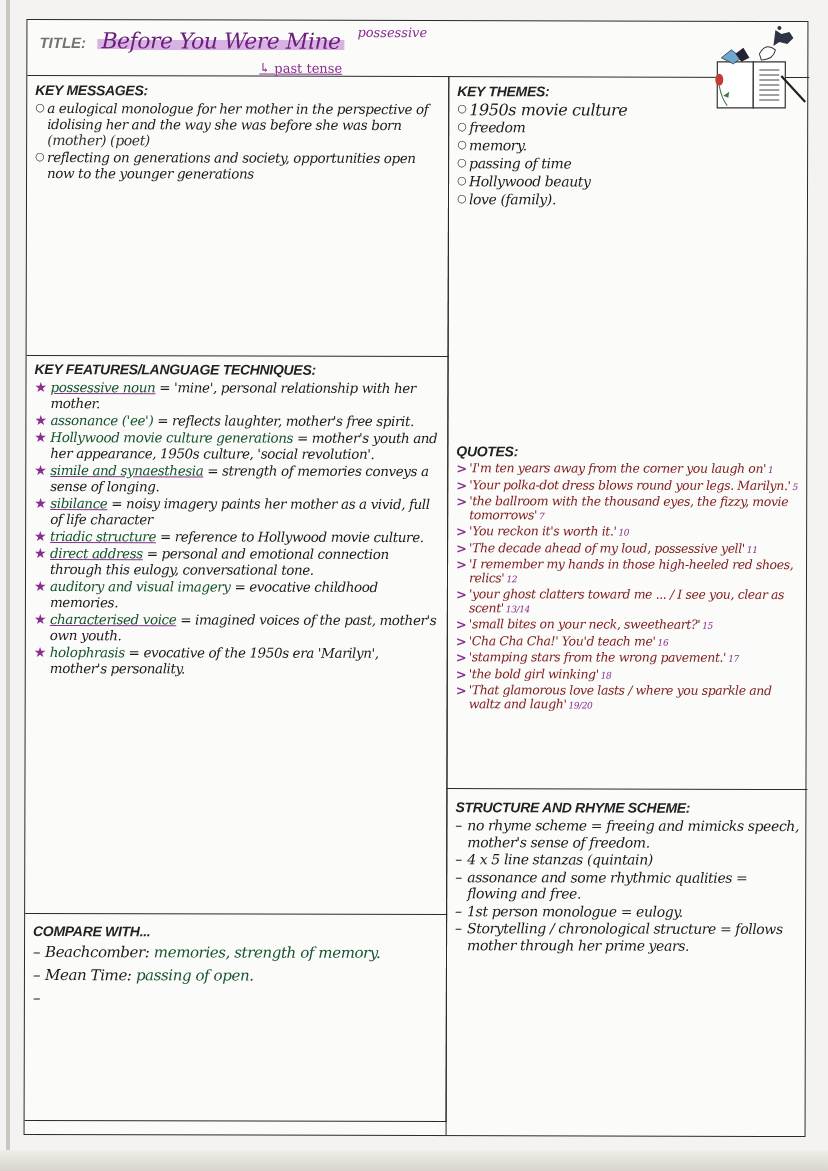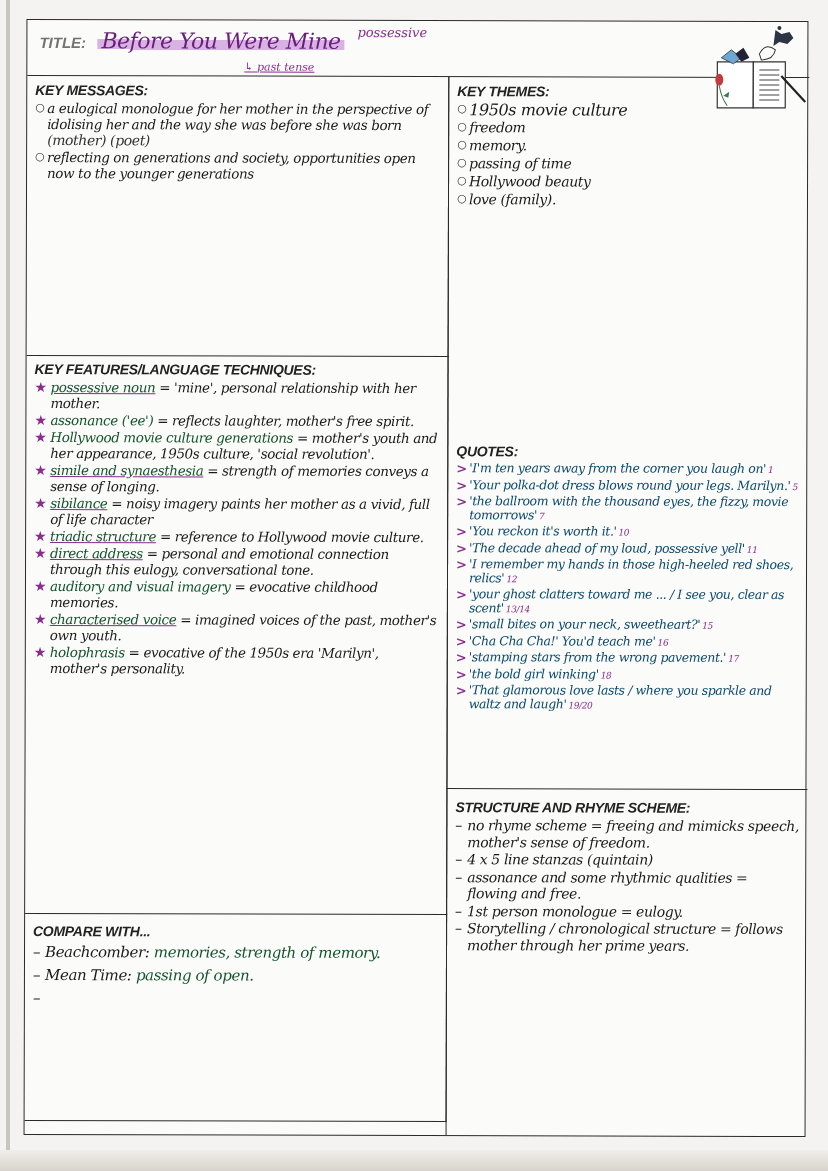--- a/index.html
+++ b/index.html
@@ -44,21 +44,21 @@
     color: #1a1a1a;
     letter-spacing: -0.4px;
   }
   .purple { color: #14532d; }
   .ul { text-decoration: underline; text-decoration-color: #8a2d8f; }
   .item { display: flex; align-items: flex-start; margin-bottom: 1px; }
   .bullet { flex: 0 0 auto; width: 12px; font-size: 11px; line-height: 16px; }
   .star { color: #8a2d8f; width: 16px; font-size: 14px; line-height: 16px; flex: 0 0 auto; font-style: normal; }
   .chev { color: #8a2d8f; width: 13px; font-size: 13px; line-height: 15px; font-weight: bold; flex: 0 0 auto; font-style: normal; }
   .dash { width: 12px; flex: 0 0 auto; }
-  .quote-text { color: #0c4a6e; }
+  .quote-text { color: #7f1d1d; }
   .ref { font-size: 9px; vertical-align: baseline; margin-left: 2px; color: #8a2d8f; }
 
   
   .title-row {
     position: absolute; left: 0; top: 0; width: 782px; height: 56px;
     border-bottom: 1.4px solid #2a2a2a;
   }
   .title-label {
     position: absolute; left: 12px; top: 14px;
     font-family: "Liberation Sans", sans-serif; font-weight: bold; font-style: italic;
@@ -71,23 +71,23 @@
     background: linear-gradient(transparent 45%, #d9b2e4 45%, #d9b2e4 85%, transparent 85%);
     padding: 0 4px;
     letter-spacing: -0.5px;
   }
   .title-note-top {
     position: absolute; left: 330px; top: 4px;
     font-family: "DejaVu Serif", serif; font-style: italic;
     font-size: 13px; color: #8a2d8f;
   }
   .title-note-bottom {
-    position: absolute; left: 217px; top: 40px;
-    font-family: "DejaVu Serif", serif; font-style: italic;
-    font-size: 11px; color: #8a2d8f; text-decoration: underline;
+    position: absolute; left: 232px; top: 40px;
+    font-family: "DejaVu Serif", serif; 
+    font-size: 13px; color: #8a2d8f; text-decoration: underline;
   }
   .illustration {
     position: absolute; left: 682px; top: 2px; width: 100px; height: 90px;
     z-index: 5;
   }
   .small-note { font-size: 14px; color: #333; }
 </style>
 </head>
 <body>
 

